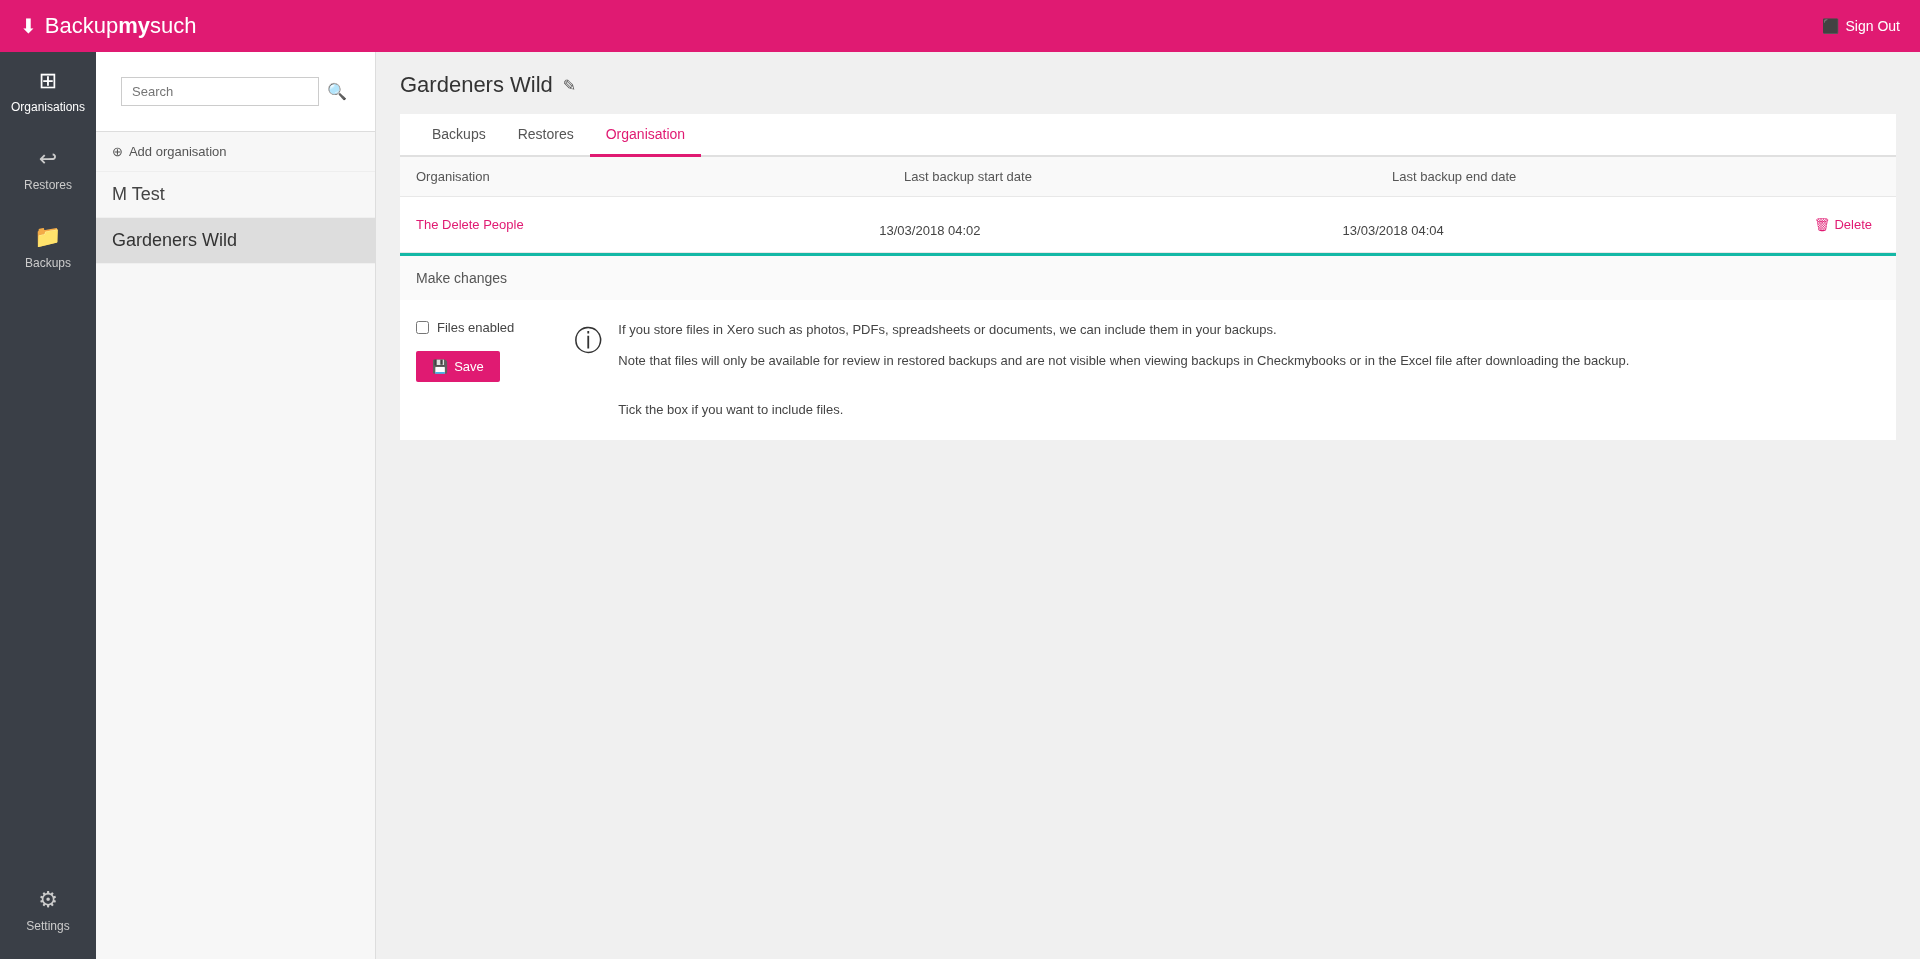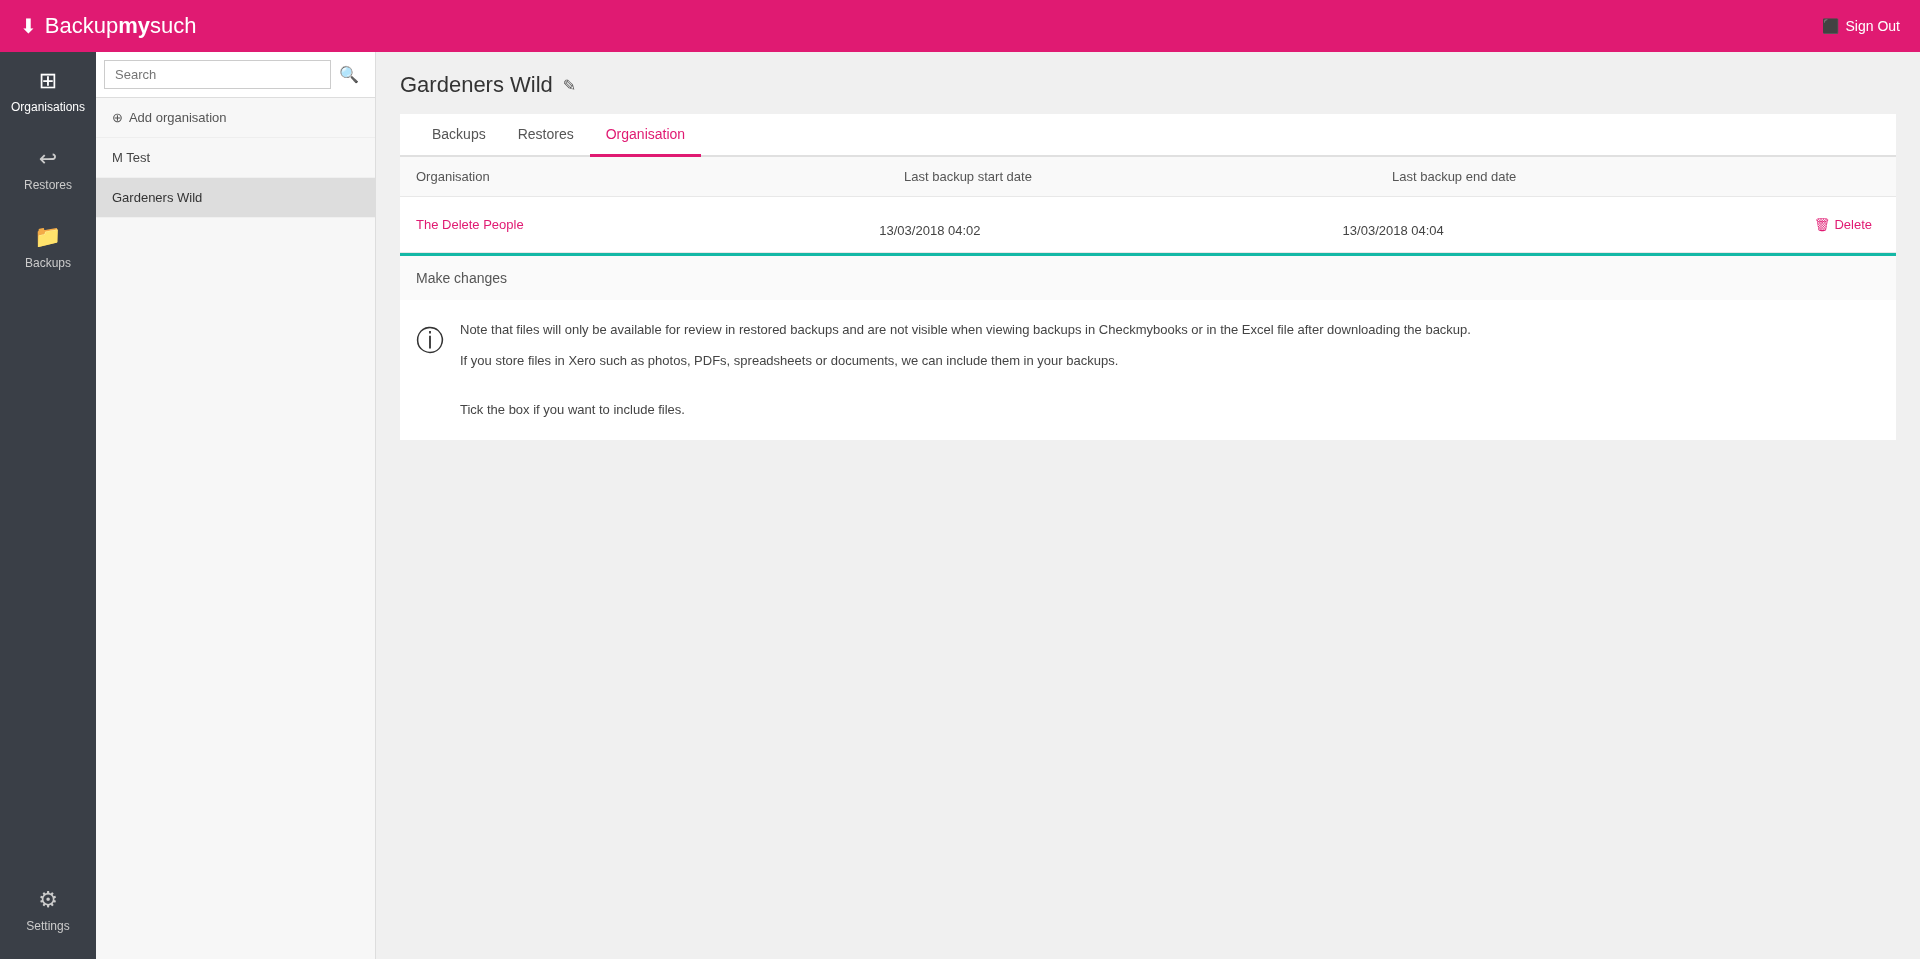--- a/index.html
+++ b/index.html
@@ -82,21 +82,21 @@
       background: #f7f7f7;
       width: 280px;
       border-right: 1px solid #ddd;
       flex-shrink: 0;
       display: flex;
       flex-direction: column;
     }
     .search-bar {
       display: flex;
       align-items: center;
-      padding: 8px;
+      padding: 25px;
       border-bottom: 1px solid #ddd;
       background: white;
     }
     .search-input {
       flex: 1;
       border: 1px solid #ccc;
       padding: 6px 10px;
       font-size: 13px;
       outline: none;
       background: white;
@@ -116,21 +116,21 @@
       padding: 12px 16px;
       color: #555;
       cursor: pointer;
       border-bottom: 1px solid #eee;
       font-size: 13px;
     }
     .org-list { flex: 1; overflow-y: auto; }
     .org-item {
       padding: 12px 16px;
       cursor: pointer;
-      font-size: 13px;
+      font-size: 18px;
       color: #444;
       border-bottom: 1px solid #f0f0f0;
     }
     .org-item.active {
       background: #ddd;
       color: #333;
       font-weight: 500;
     }
 
     
@@ -381,25 +381,35 @@
           <span>🗑</span>
           <span>Delete</span>
         </button>
       </div>
 
       <div class="make-changes-section">
         <span class="make-changes-title">Make changes</span>
       </div>
 
       <div class="changes-content">
+        <div class="left-controls">
+          <div class="checkbox-row">
+            <input type="checkbox" style="">
+            <label>Files enabled</label>
+          </div>
+          <button class="save-btn">
+            <span>💾</span>
+            <span>Save</span>
+          </button>
+        </div>
 
         <div class="right-info">
           <div class="info-icon">ⓘ</div>
           <div class="info-text">
+            <p>If you store files in Xero such as photos, PDFs, spreadsheets or documents, we can include them in your backups.</p>
             <p>Note that files will only be available for review in restored backups and are not visible when viewing backups in Checkmybooks or in the Excel file after downloading the backup.</p>
-            <p>If you store files in Xero such as photos, PDFs, spreadsheets or documents, we can include them in your backups.</p>
             <p>Tick the box if you want to include files.</p>
           </div>
         </div>
       </div>
     </div>
   </div>
 </div>
 
 </body></html>

